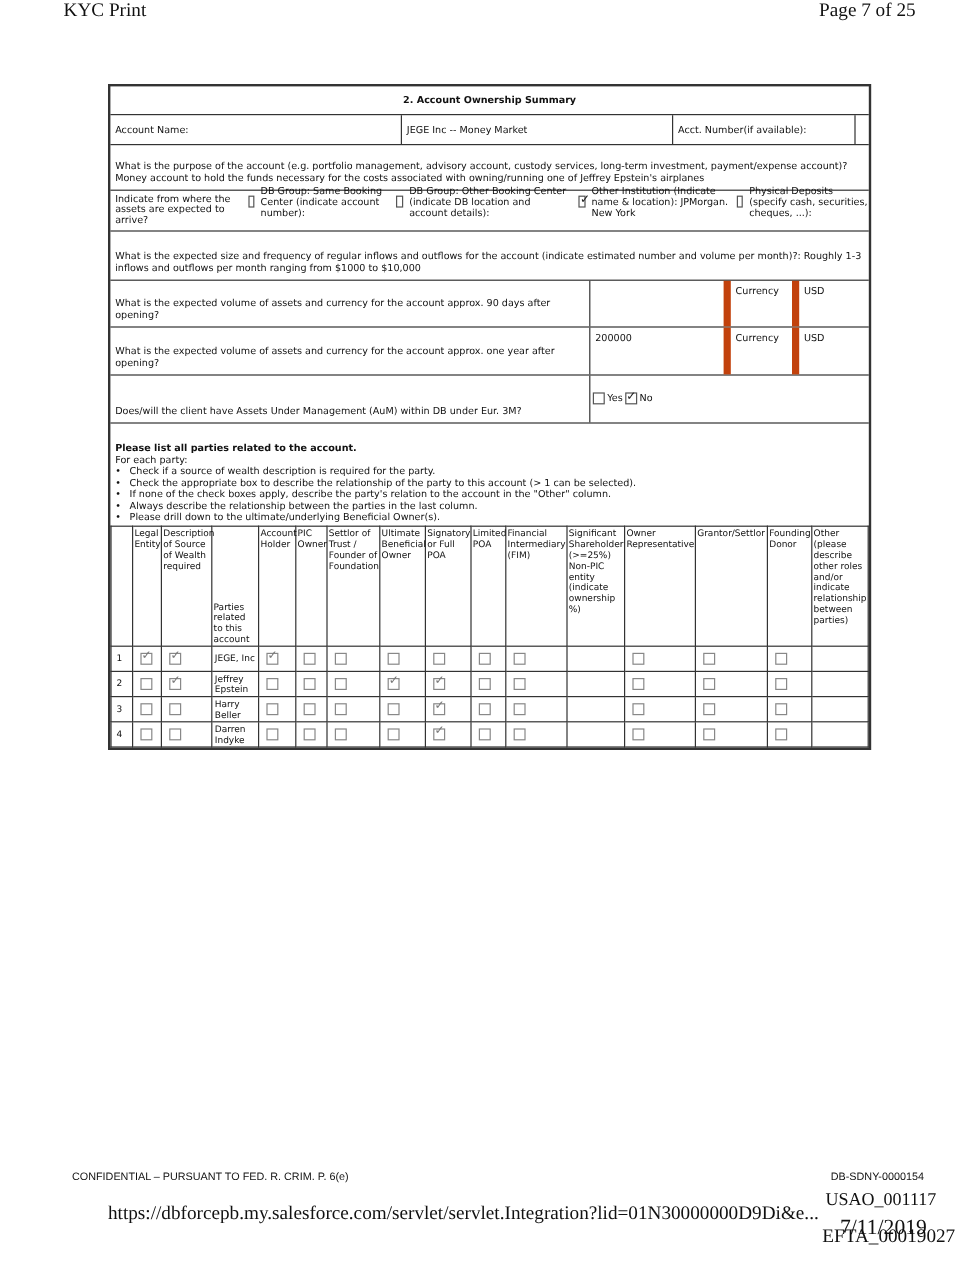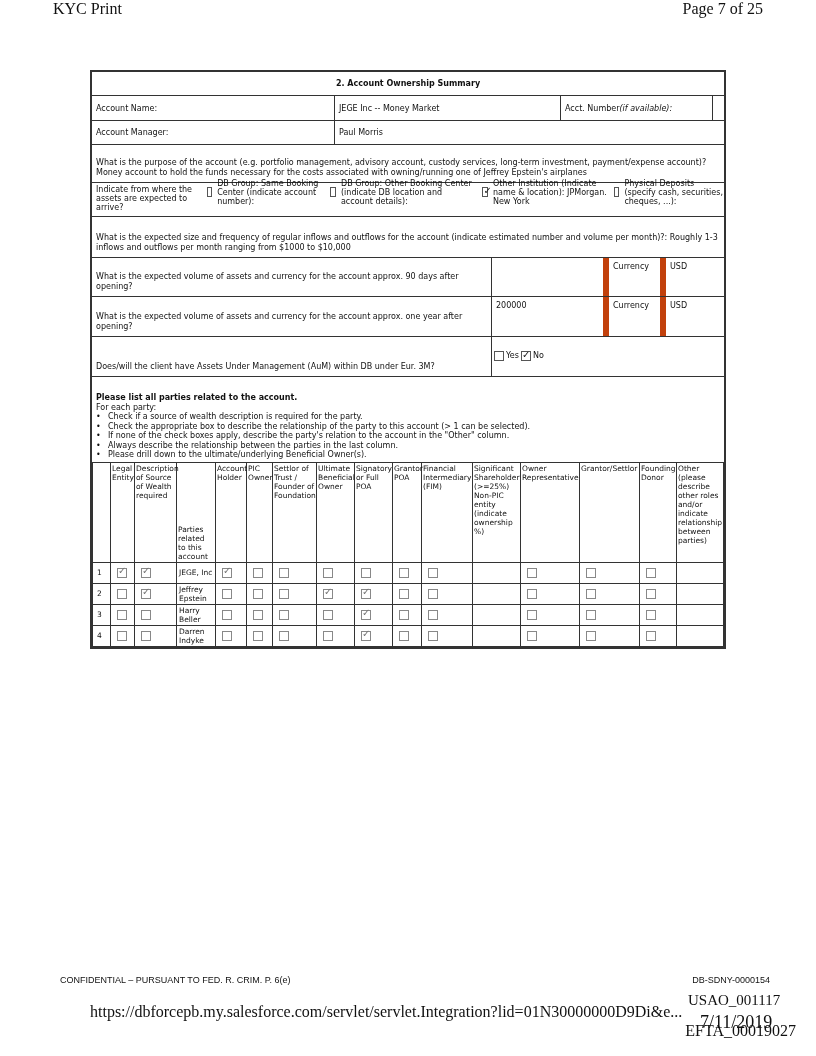--- a/index.html
+++ b/index.html
@@ -10,21 +10,21 @@
   .hdr-right { position: absolute; right: 53px; top: 0px; font-size: 16px; }
 
   .form { position: absolute; left: 90px; top: 70px; width: 636px; border: 2px solid #333; font-size: 8px; }
   .row { display: flex; border-bottom: 1px solid #333; }
   .row:last-child { border-bottom: none; }
   .cell { padding: 3px 4px; }
   .vr { border-right: 1px solid #333; }
   .title-row { height: 24px; justify-content: center; align-items: center; font-weight: bold; }
   .kv-row { height: 25px; align-items: center; }
   .kv-row .cell { height: 100%; display: flex; align-items: center; text-align: right; }
-  .italic { font-style: italic; }
+  .italic { }
 
   .block { padding: 4px 4px; line-height: 10px; }
   .cb { display: inline-block; width: 10px; height: 10px; border: 1px solid #555; background: #fff; vertical-align: middle; position: relative; margin-right: 5px; }
   .cb.checked::after { content: "✓"; position: absolute; left: 0px; top: -3px; font-size: 10px; font-weight: bold; color: #222; }
   .cb.gray { border-color: #888; }
   .cb.gray.checked::after { color: #777; font-weight: normal; }
   .asset-line { height: 18px; display: flex; align-items: center; padding-left: 6px; }
 
   .qrow { display: flex; }
   .qtext { flex: 0 0 399px; padding: 4px; display: flex; align-items: flex-end; line-height: 10px; }
@@ -61,24 +61,20 @@
   <div class="row kv-row">
     <div class="cell vr" style="width:243px">Account Name:</div>
     <div class="cell vr" style="width:226px">JEGE Inc -- Money Market</div>
     <div class="cell vr" style="width:152px">
       <span>Acct. Number </span>
         <span class="italic">(if available):</span>
     </div>
     <div class="cell" style="flex:1"></div>
   </div>
 
-  <div class="row kv-row" style="height:24px">
-    <div class="cell vr" style="width:243px">Account Manager:</div>
-    <div class="cell" style="flex:1">Paul Morris</div>
-  </div>
 
   <div class="row" style="height:38px; align-items:flex-end">
     <div class="block">What is the purpose of the account (e.g. portfolio management, advisory account, custody services, long-term investment, payment/expense account)?  Money account to hold the funds necessary for the costs associated with owning/running one of Jeffrey Epstein's airplanes</div>
   </div>
 
   <div class="row" style="flex-direction:row; padding-bottom:2px">
     <div style="padding:2px 4px">Indicate from where the assets are expected to arrive?</div>
     <div class="asset-line">
       <span class="cb" id="as0"></span>
       <span>DB Group: Same Booking Center (indicate account number):</span>
@@ -164,21 +160,21 @@
       <tr style="height:100px">
         <th></th>
         <th>Legal Entity</th>
         <th>Description of Source of Wealth required</th>
         <th style="vertical-align:bottom">Parties related to this account</th>
         <th>Account Holder</th>
         <th>PIC Owner</th>
         <th>Settlor of Trust / Founder of Foundation</th>
         <th>Ultimate Beneficial Owner</th>
         <th>Signatory or Full POA</th>
-        <th>Grantor POA</th>
+        <th>Limited POA</th>
         <th>Financial Intermediary (FIM)</th>
         <th>Significant Shareholder (&gt;=25%) Non-PIC entity (indicate ownership %)</th>
         <th>Owner Representative</th>
         <th>Grantor/Settlor</th>
         <th>Founding Donor</th>
         <th>Other (please describe other roles and/or indicate relationship between parties)</th>
       </tr>
     </thead>
     <tbody id="party-rows">
         <tr>

